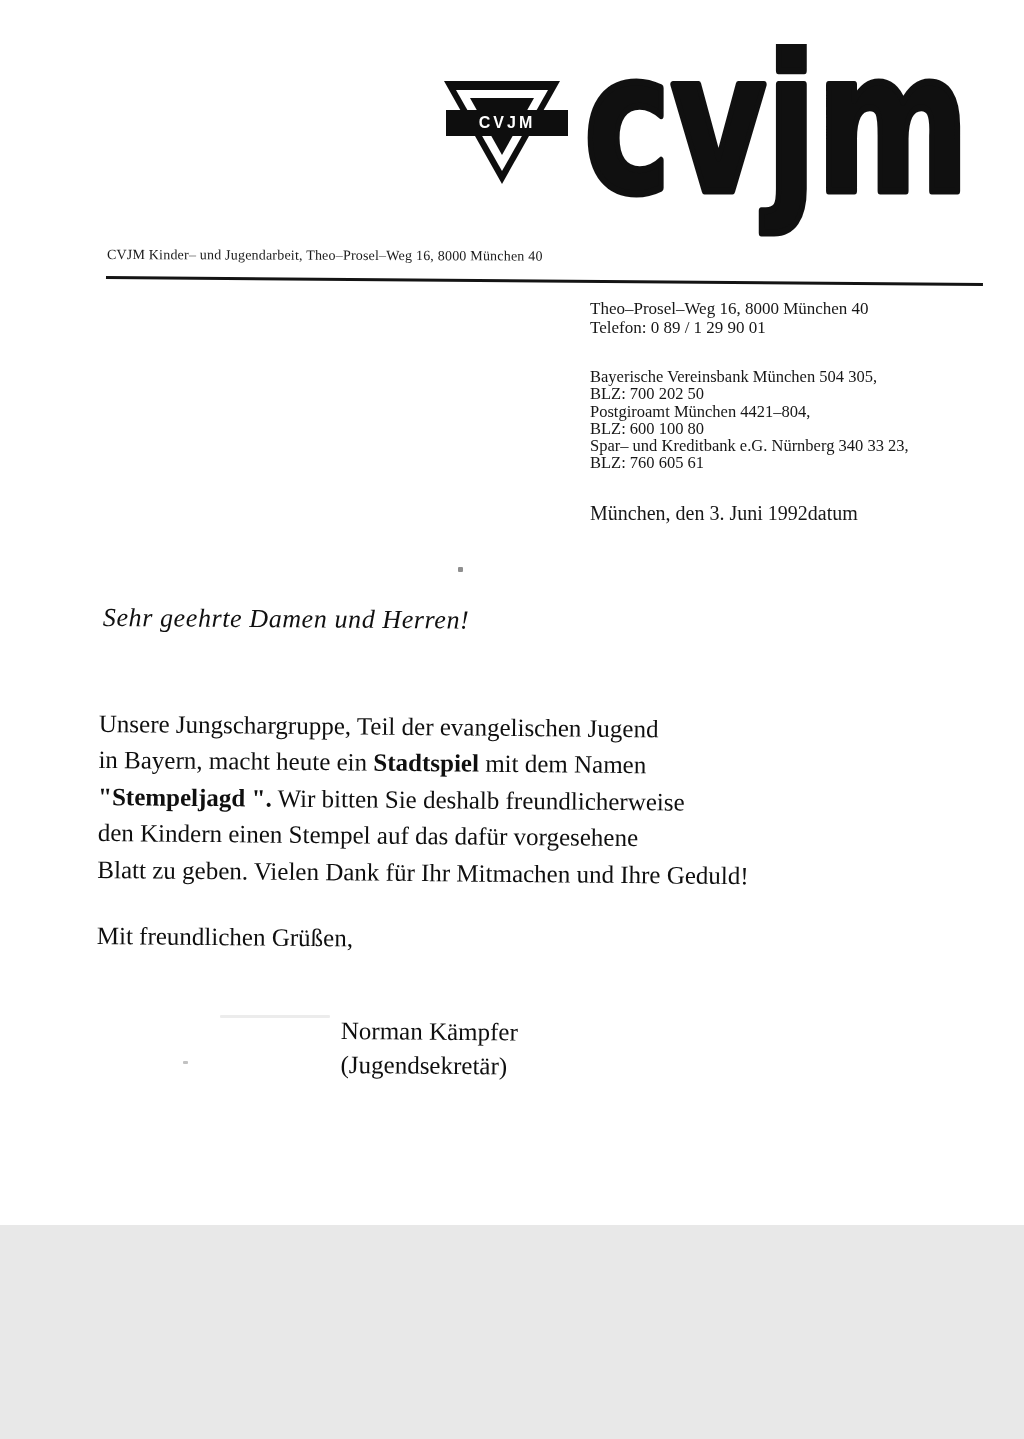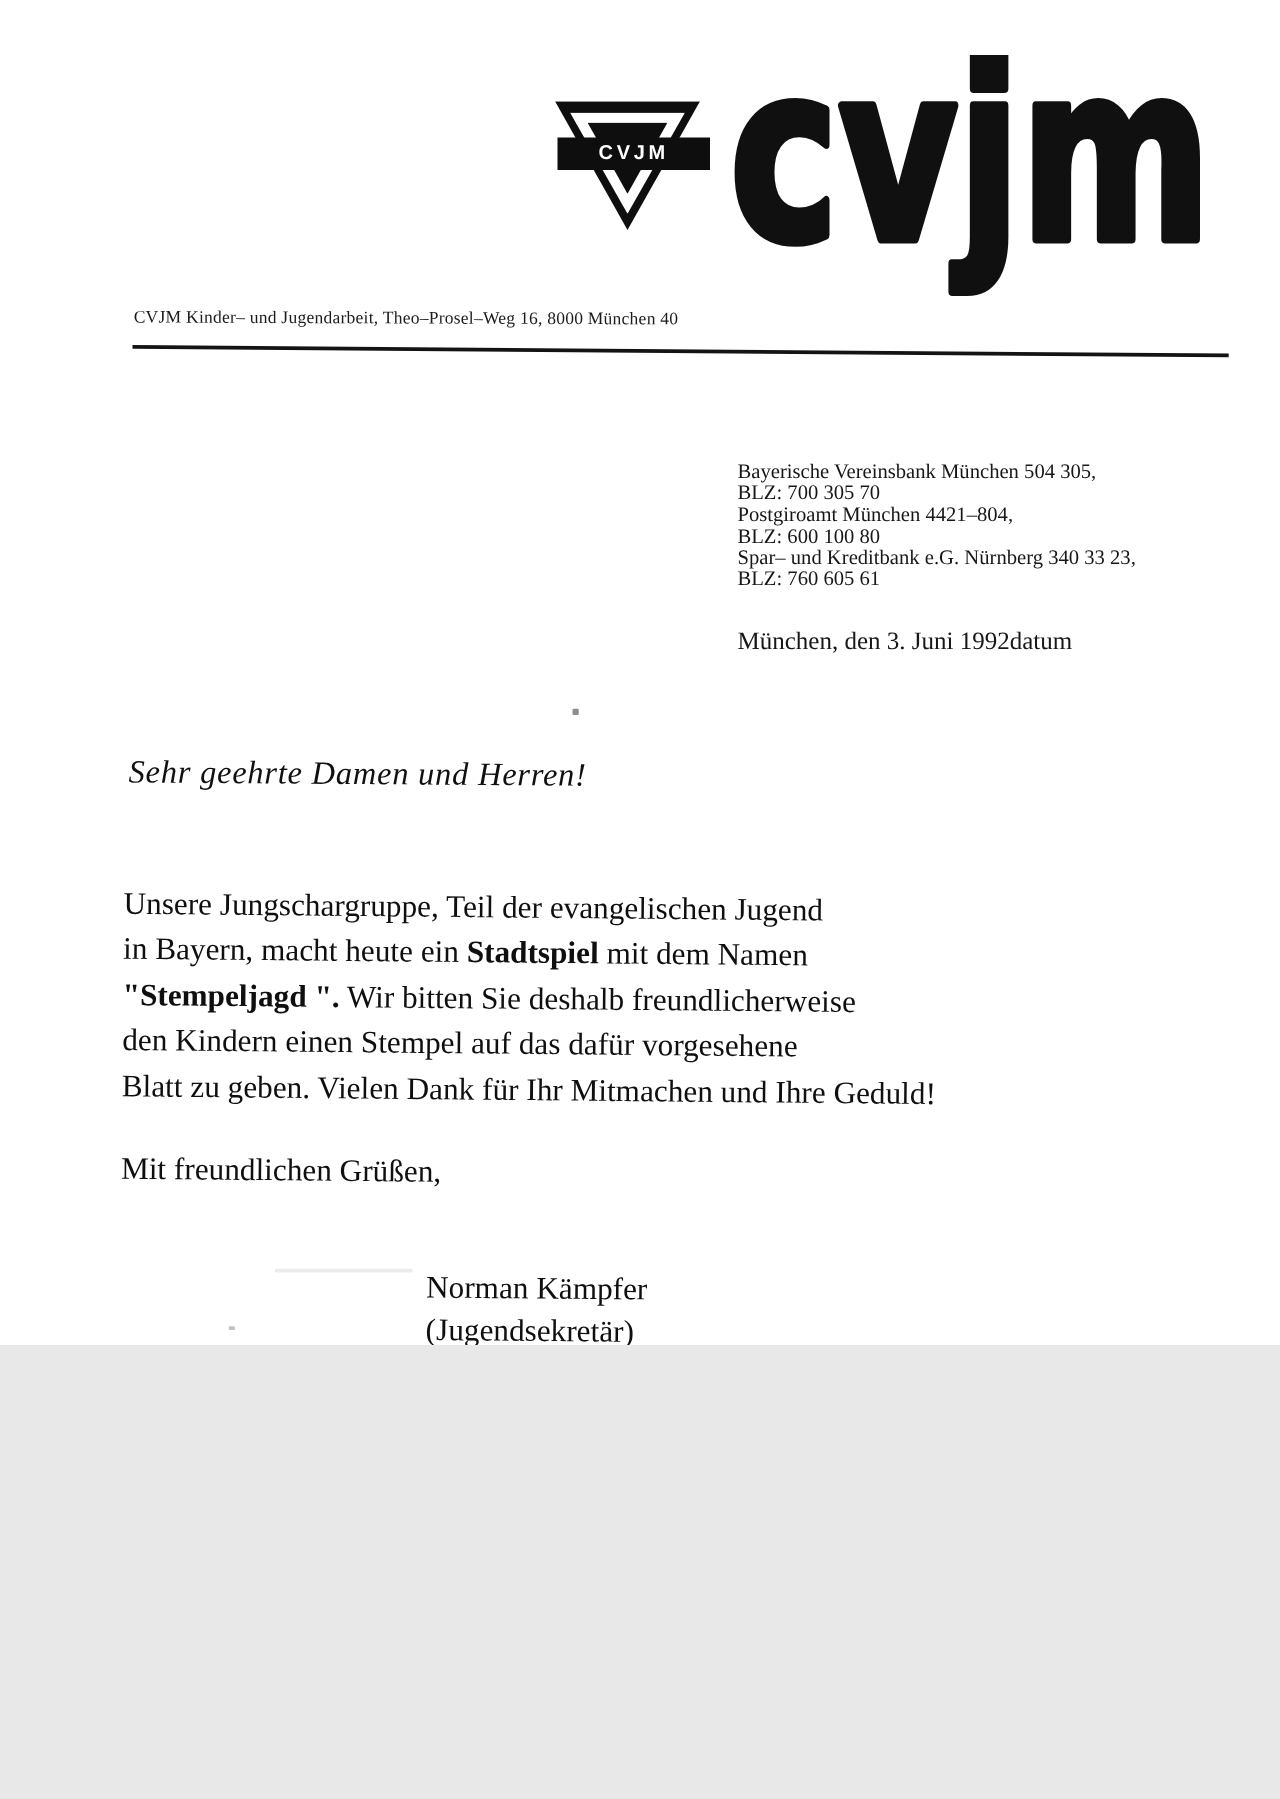--- a/index.html
+++ b/index.html
@@ -1,17 +1,17 @@
 <!DOCTYPE html>
 <html><head>
 <meta charset="utf-8">
 <style>
   html,body{margin:0;padding:0;background:#e8e8e8;}
   .page{
-    position:relative;width:1024px;height:1076px;background:#ffffff;
+    position:relative;width:1024px;height:1225px;background:#ffffff;
     overflow:hidden;font-family:"Liberation Serif","DejaVu Serif",serif;color:#141414;
   }
   
   .tri{position:absolute;left:444px;top:81px;width:116px;height:103px;background:#0e0e0e;
        clip-path:polygon(0 0,100% 0,50% 100%);}
   .tri-w{position:absolute;left:12px;top:9px;width:92px;height:81px;background:#ffffff;
        clip-path:polygon(0 0,100% 0,50% 100%);}
   .tri-b{position:absolute;left:26px;top:17px;width:64px;height:57px;background:#0e0e0e;
        clip-path:polygon(0 0,100% 0,50% 100%);}
   .badge{position:absolute;left:446px;top:110px;width:122px;height:26px;background:#0e0e0e;
@@ -59,23 +59,27 @@
   <div class="badge">
     <span>CVJM</span>
   </div>
   <svg class="wordmark" width="410" height="200" viewBox="0 0 410 200">
     <text class="wm" x="6" y="147" textLength="385" lengthAdjust="spacingAndGlyphs">cvjm</text>
   </svg>
 
   <div class="sender">CVJM Kinder– und Jugendarbeit, Theo–Prosel–Weg 16, 8000 München 40</div>
   <div class="rule"></div>
 
+  <div class="addr">
+    <div>Theo–Prosel–Weg 16, 8000 München 40</div>
+    <div>Telefon: 0 89 / 1 29 90 01</div>
+  </div>
   <div class="bank">
     <div>Bayerische Vereinsbank München 504 305,</div>
-    <div>BLZ: 700 305 70</div>
+    <div>BLZ: 700 202 50</div>
     <div>Postgiroamt München 4421–804,</div>
     <div>BLZ: 600 100 80</div>
     <div>Spar– und Kreditbank e.G. Nürnberg 340 33 23,</div>
     <div>BLZ: 760 605 61</div>
   </div>
   <div class="date">München, den 3. Juni 1992datum</div>
 
   <div class="salutation">Sehr geehrte Damen und Herren!</div>
 
   <div class="bodytxt">

